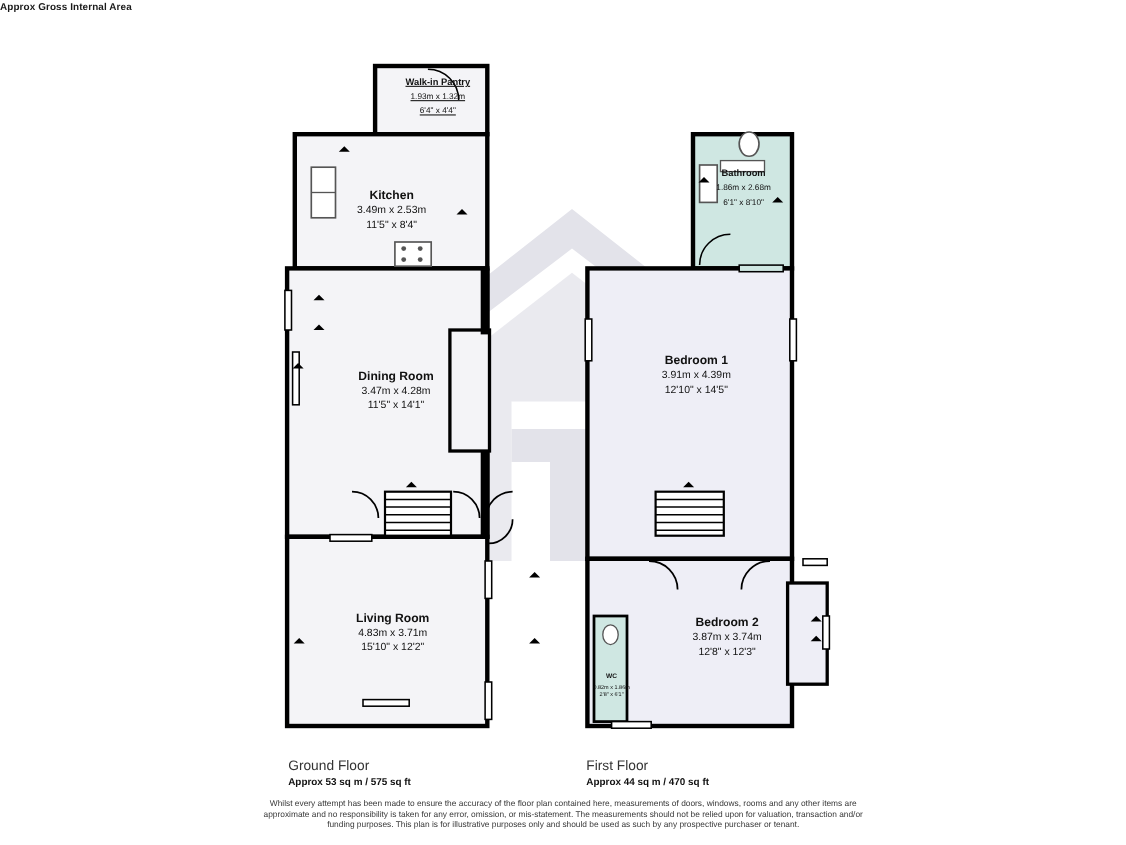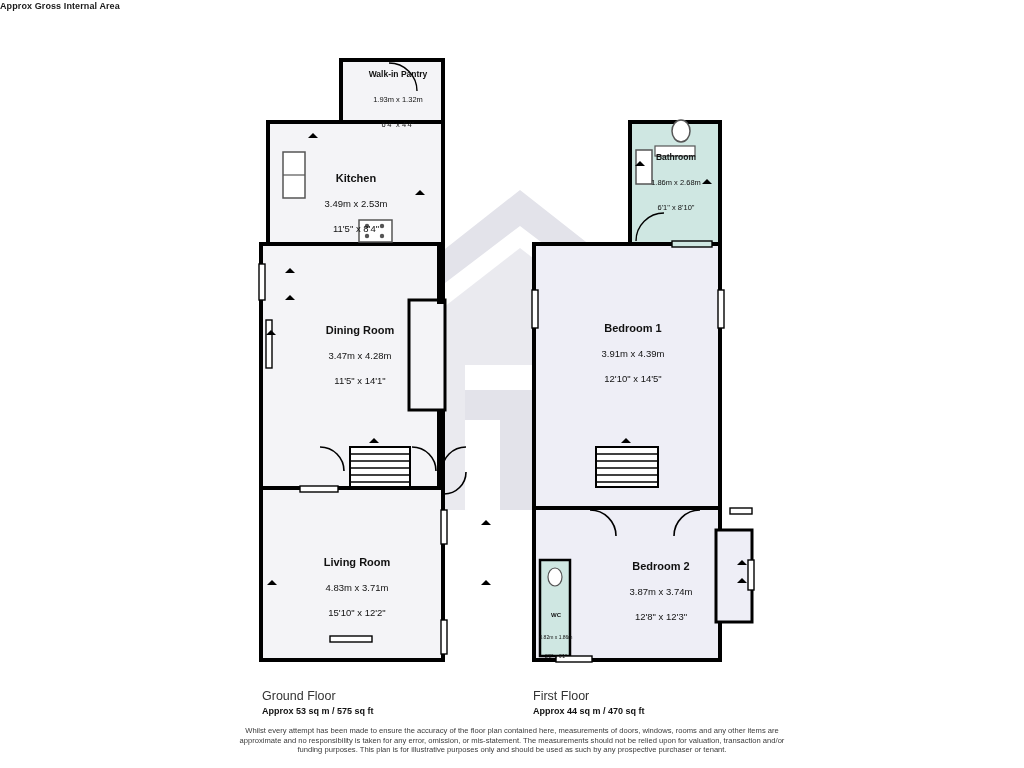--- a/index.html
+++ b/index.html
@@ -59,21 +59,20 @@
   .room-label .name {
     font-size: 11px;
     font-weight: bold;
     color: #111;
     white-space: nowrap;
   }
   .room-label .dim {
     font-size: 9.5px;
     color: #111;
     white-space: nowrap;
-    margin-top: 12px;
   }
   .room-label.small .name { font-size: 8.5px; }
   .room-label.small .dim { font-size: 7.5px; }
   .room-label.tiny .name { font-size: 6px; }
   .room-label.tiny .dim { font-size: 5px; line-height: 7px; }
 
   
   .floor-caption {
     position: absolute;
     text-align: left;
@@ -221,33 +220,33 @@
       <g fill="#000">
         <polygon points="640,161 645,166 635,166"></polygon>
         <polygon points="707,179 702,184 712,184"></polygon>
         <polygon points="626,438 631,443 621,443"></polygon>
         <polygon points="742,578 737,583 747,583"></polygon>
         <polygon points="742,560 737,565 747,565"></polygon>
       </g>
     </g>
   </svg>
 
-  <div class="room-label small" style="left:340px; top:68px; width:116px;">
+  <div class="room-label small" style="left:340px; top:68px; width:116px;text-decoration:underline;">
     <div class="name">Walk-in Pantry</div>
     <div class="dim">1.93m x 1.32m</div>
     <div class="dim">6'4" x 4'4"</div>
   </div>
 
   <div class="room-label" style="left:288px; top:172px; width:136px;">
     <div class="name">Kitchen</div>
     <div class="dim">3.49m x 2.53m</div>
     <div class="dim">11'5" x 8'4"</div>
   </div>
 
-  <div class="room-label" style="left:290px; top:324px; width:140px;text-align:center;">
+  <div class="room-label" style="left:290px; top:336px; width:140px;text-align:center;">
     <div class="name">Dining Room</div>
     <div class="dim">3.47m x 4.28m</div>
     <div class="dim">11'5" x 14'1"</div>
   </div>
 
   <div class="room-label" style="left:286px; top:556px; width:142px;">
     <div class="name">Living Room</div>
     <div class="dim">4.83m x 3.71m</div>
     <div class="dim">15'10" x 12'2"</div>
   </div>

